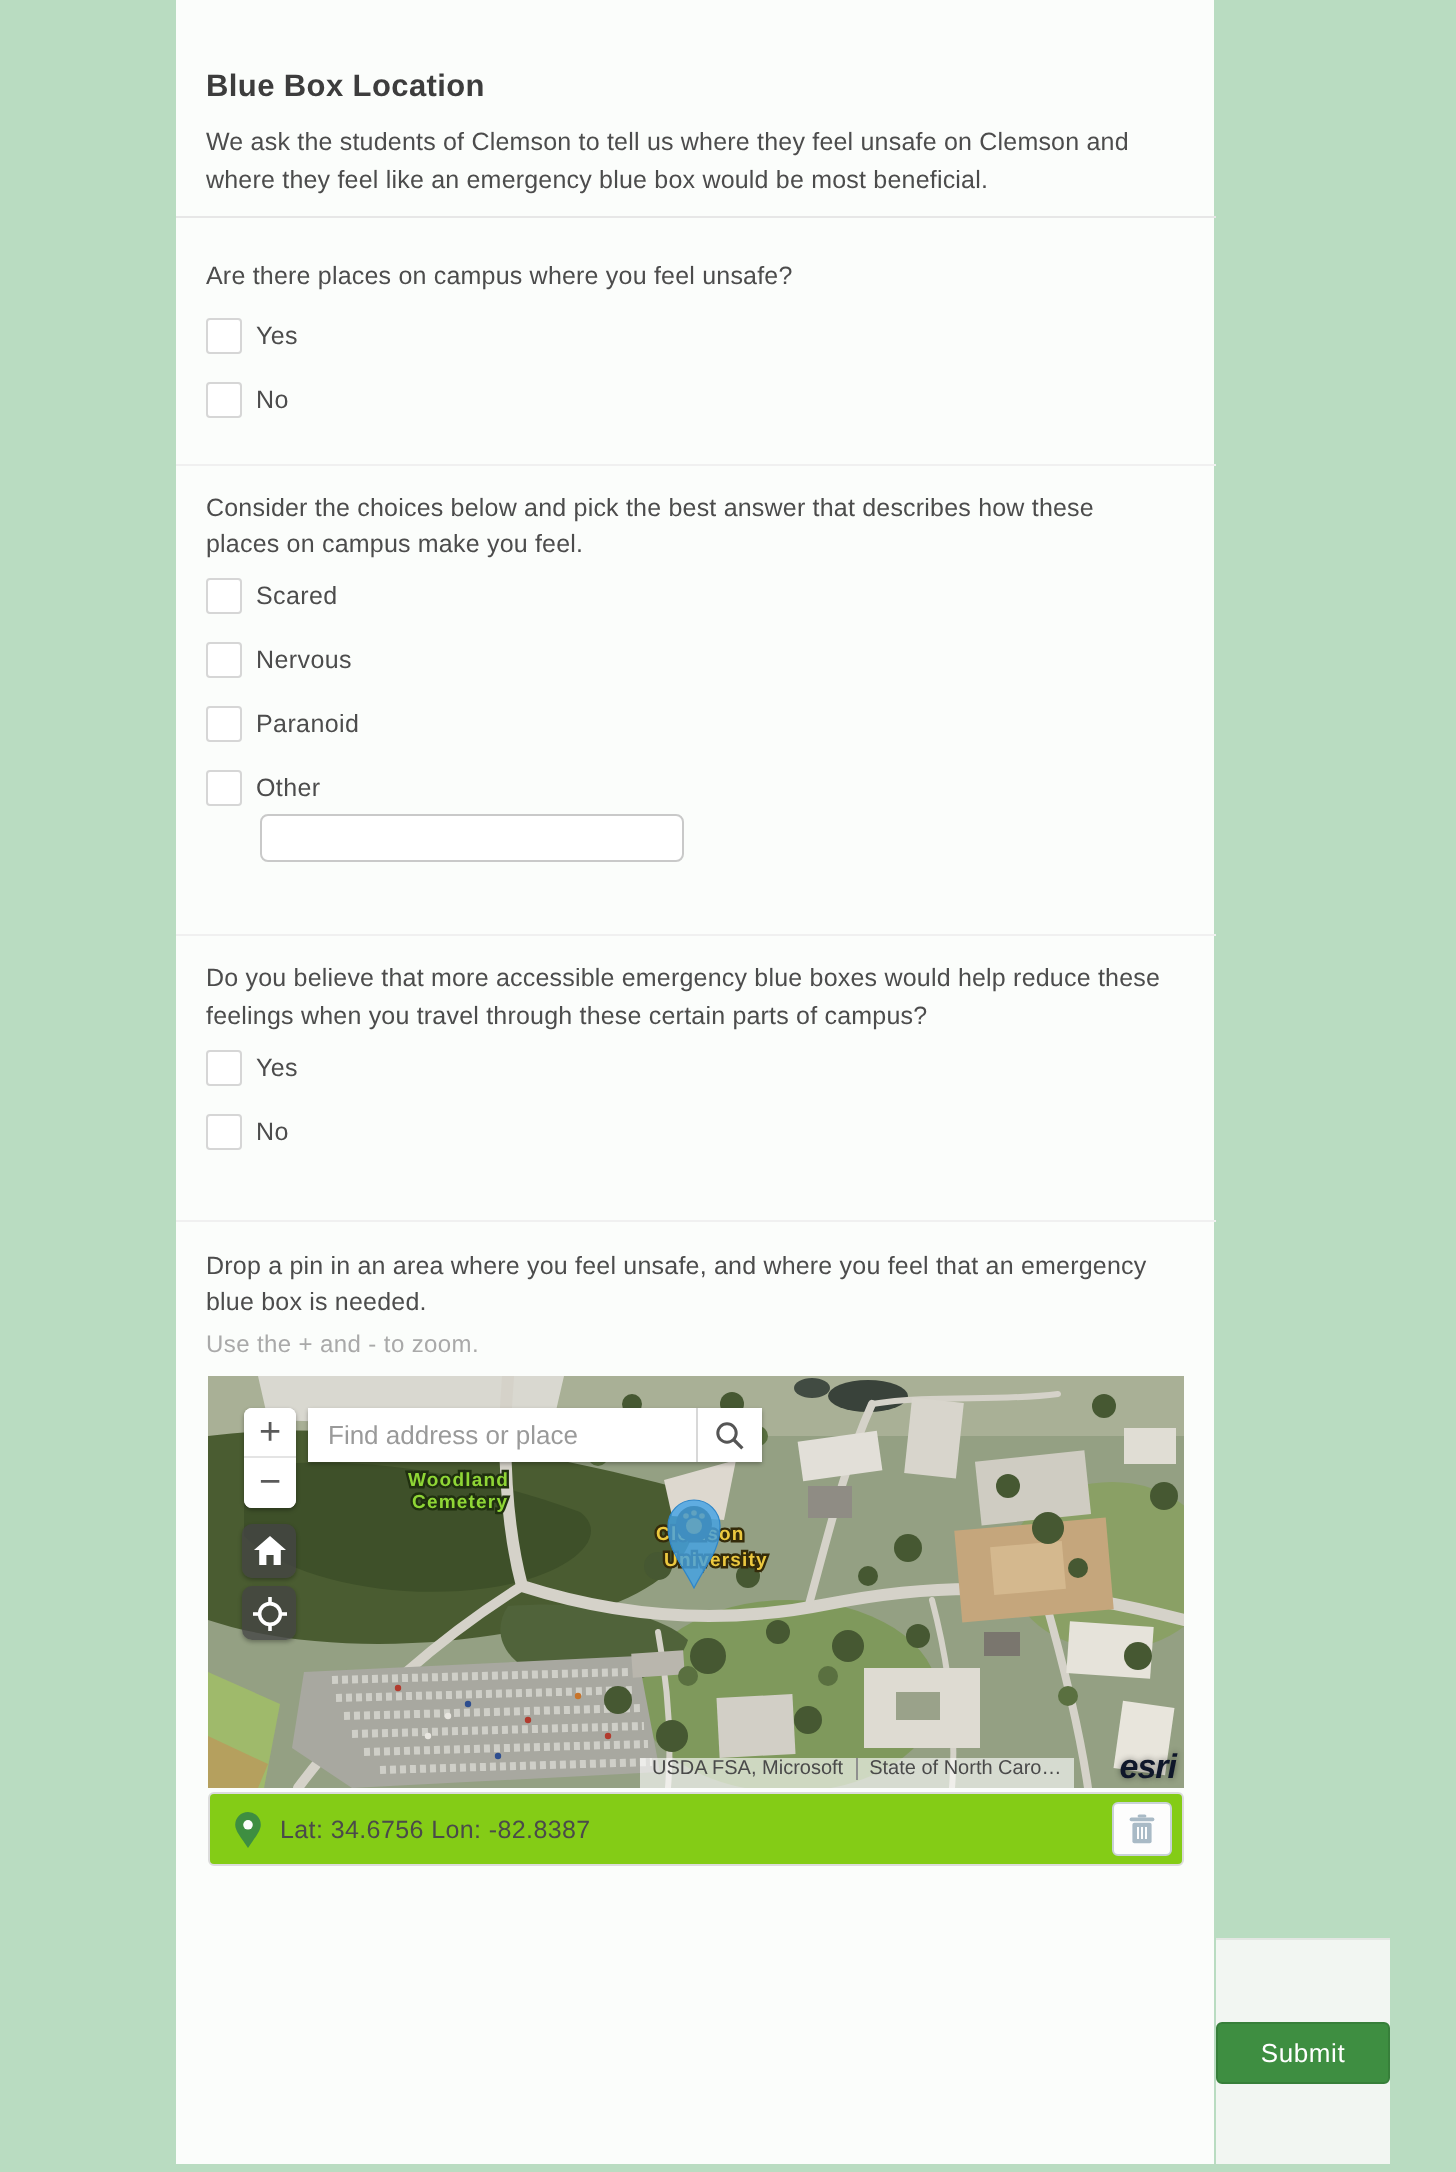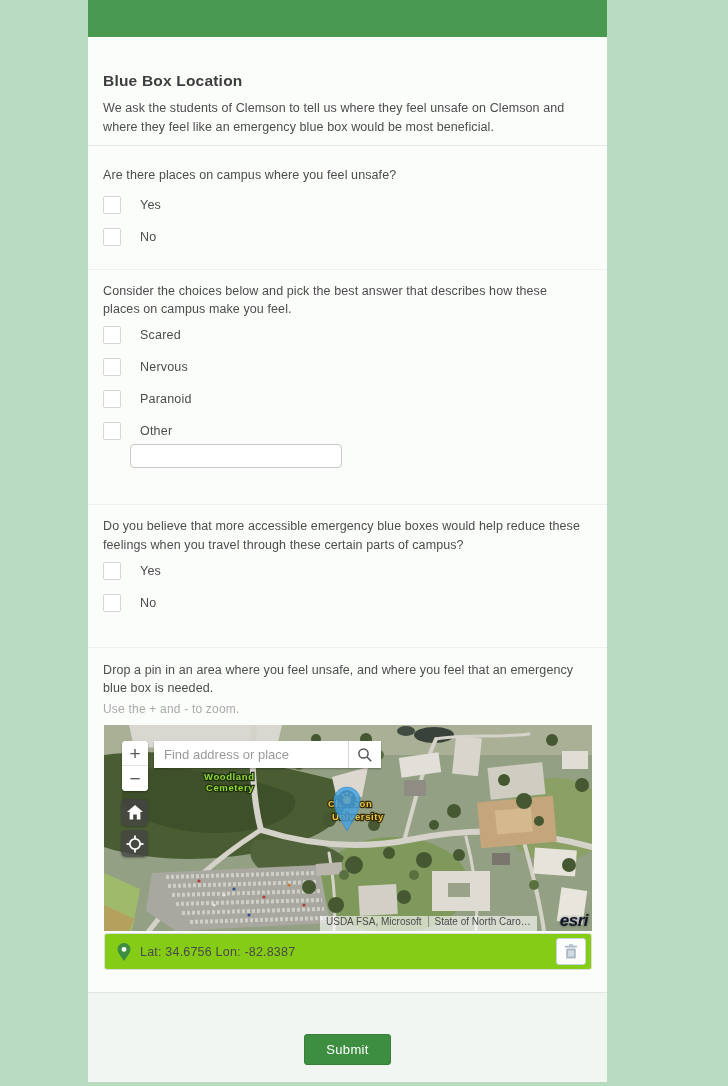--- a/index.html
+++ b/index.html
@@ -7,31 +7,31 @@
   body {
     background: #b9dcc1;
     font-family: "Liberation Sans", sans-serif;
     color: #4c4c4c;
     position: relative;
   }
   .card {
     position: absolute; left: 88px; top: 0;
     width: 519px; height: 1082px;
     background: #fbfdfb;
-    display: flex; flex-direction: column;
+    display: flex; flex-direction: row;
   }
   .header-bar { height: 37px; background: #4a9950; flex: 0 0 auto; }
   .card-body { padding: 0 16px 0 15px; flex: 1 1 auto; }
   h1.title { margin-top: 35px; font-size: 15.5px; font-weight: 600; color: #3d3d3d; letter-spacing: .2px; }
   .desc { margin-top: 9px; font-size: 12.5px; line-height: 1.55; color: #4c4c4c; max-width: 482px; letter-spacing: .1px; }
   .divider { height: 1px; background: #e7e7e7; margin: 0 -16px 0 -15px; }
   .divider.light { background: #f0f0f0; }
   .q { font-size: 12.5px; line-height: 1.5; color: #4c4c4c; max-width: 482px; letter-spacing: .1px; }
   .opts { margin-top: 11px; }
-  .opt { display: flex; align-items: center; gap: 19px; margin-bottom: 14px; cursor: pointer; }
+  .opt { display: flex; align-items: center; gap: 7px; margin-bottom: 14px; cursor: pointer; }
   .cb {
     width: 18px; height: 18px; background: #fff;
     border: 1px solid #d6d6d6; border-radius: 2px; flex: 0 0 auto;
   }
   .opt-label { font-size: 12.5px; color: #4c4c4c; letter-spacing: .2px; }
   .other-input {
     display: block; margin: 4px 0 0 27px; width: 212px; height: 24px;
     border: 1px solid #c9c9c9; border-radius: 4px; background: #fff;
     font-family: "Liberation Sans", sans-serif; font-size: 12px; padding: 0 6px; color: #4c4c4c;
   }
@@ -97,21 +97,21 @@
   }
   .coord-text { font-size: 12.5px; color: #4a4a4a; margin-left: 9px; letter-spacing: .2px; }
   .trash-btn {
     margin-left: auto; width: 30px; height: 27px; background: #fdfdfd;
     border: 1px solid #c9d2d8; border-radius: 3px; cursor: pointer;
     display: flex; align-items: center; justify-content: center;
   }
 
   
   .card-footer {
-    flex: 0 0 auto; height: 90px; margin-top: auto;
+    flex: 0 0 auto; height: 113px; margin-top: auto;
     background: #f2f6f2; border-top: 1px solid #e2e6e2;
     display: flex; justify-content: center; align-items: flex-start;
   }
   .submit-btn {
     margin-top: 41px; width: 87px; height: 31px;
     background: #3e8e41; color: #fff; border: 1px solid #377f3a; border-radius: 3px;
     font-family: "Liberation Sans", sans-serif; font-size: 13px; cursor: pointer; letter-spacing: .3px;
   }
   .maplabel { font-weight: bold; font-size: 9.5px; letter-spacing: .6px; paint-order: stroke; }
   .maplabel.green { fill: #8fd636; stroke: #20300f; stroke-width: 2.4px; }

